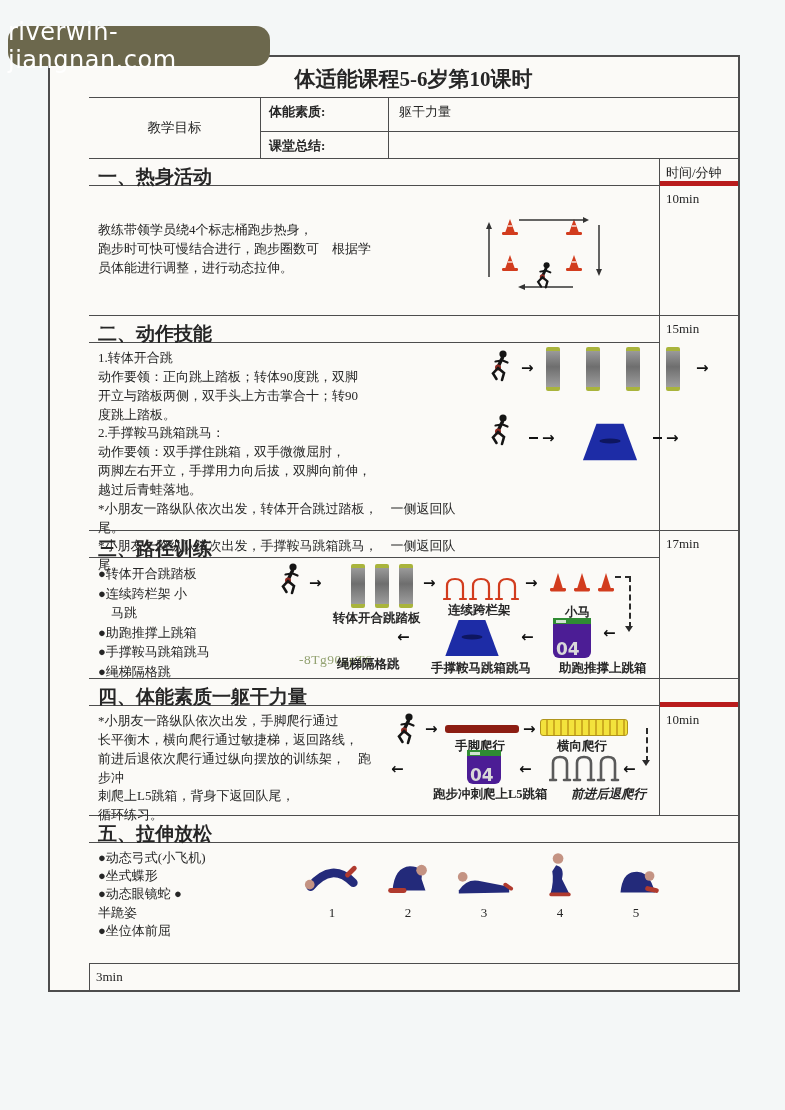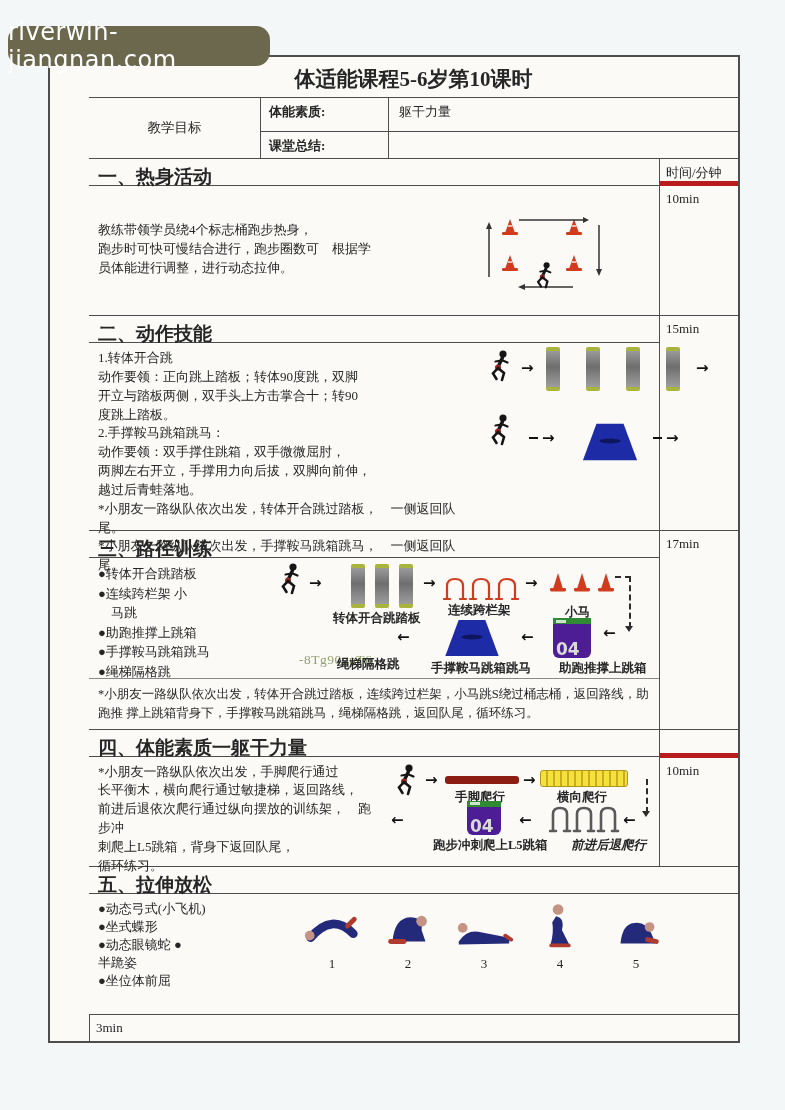--- a/index.html
+++ b/index.html
@@ -271,21 +271,20 @@
               <polygon points="16,2 44,2 58,40 2,40" fill="#1d2ca6"></polygon>
               <ellipse cx="30" cy="20" rx="11" ry="2.6" fill="#0e1660"></ellipse>
             </svg>
             <span class="arr abs" style="left:126px;top:70px;">←</span>
             <div class="code-mark" style="left:28px;top:58px;">-8Tg90gpT6</div>
             <div class="dlabel" style="left:66px;top:96px;">绳梯隔格跳</div>
             <div class="dlabel" style="left:160px;top:100px;">手撑鞍马跳箱跳马</div>
             <div class="dlabel" style="left:288px;top:100px;">助跑推撑上跳箱</div>
           </div>
         </div>
-        <div class="note-row">*小朋友一路纵队依次出发，转体开合跳过踏板，连续跨过栏架，小马跳S绕过桶志桶，返回路线，助跑推 撑上跳箱背身下，手撑鞍马跳箱跳马，绳梯隔格跳，返回队尾，循环练习。</div>
       </div>
       <div class="sec-time">
         <div class="t-merged">17min</div>
       </div>
     </div>
 
     <div class="section">
       <div class="sec-left">
         <div class="sec-title">四、体能素质一躯干力量</div>
         <div class="sec-body" style="height:109px;">

